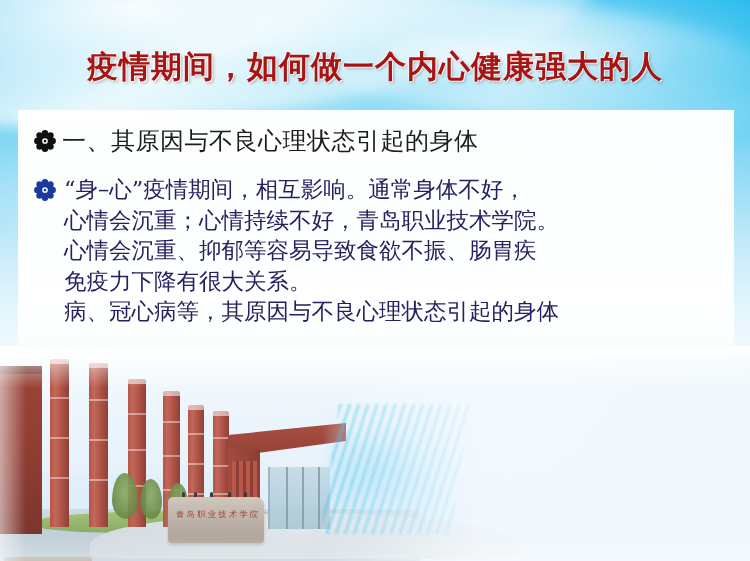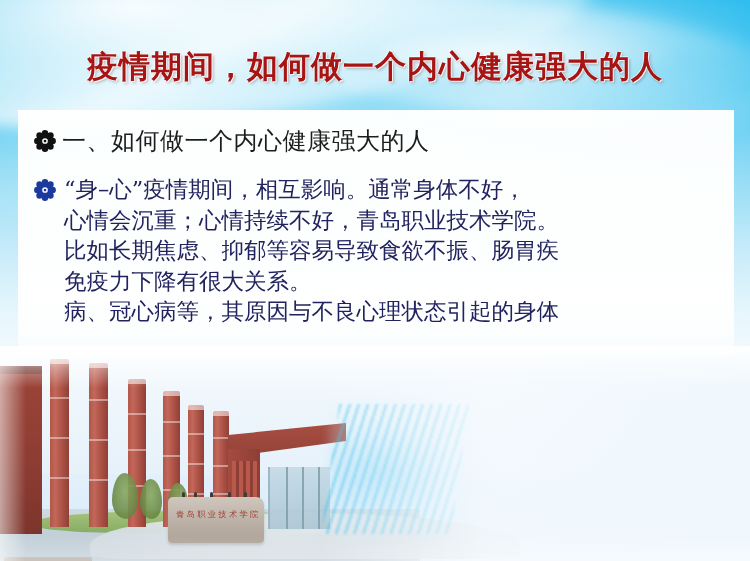--- a/index.html
+++ b/index.html
@@ -378,21 +378,21 @@
           <circle cx="3.6" cy="12" r="3.5"></circle>
           <circle cx="18" cy="6" r="3.5"></circle>
           <circle cx="18" cy="18" r="3.5"></circle>
           <circle cx="6" cy="18" r="3.5"></circle>
           <circle cx="6" cy="6" r="3.5"></circle>
           <circle cx="12" cy="12" r="7.2"></circle>
         </g>
         <circle cx="12" cy="12" r="3.1" fill="#ffffff"></circle>
         <circle cx="12" cy="12" r="1.5" fill="#111111"></circle>
       </svg>
-      <span class="heading-text">一、如何做一个内心健康强大的人</span>
+      <span class="heading-text">一、其原因与不良心理状态引起的身体</span>
     </div>
 
     <div class="body-row">
       <div class="body-icon-wrap">
         <svg class="flower-icon blue-spaced" viewBox="0 0 24 24">
           <g fill="#1b3a9e">
             <circle cx="12" cy="3.6" r="3.5"></circle>
             <circle cx="20.4" cy="12" r="3.5"></circle>
             <circle cx="12" cy="20.4" r="3.5"></circle>
             <circle cx="3.6" cy="12" r="3.5"></circle>
@@ -402,21 +402,21 @@
             <circle cx="6" cy="6" r="3.5"></circle>
             <circle cx="12" cy="12" r="7.2"></circle>
           </g>
           <circle cx="12" cy="12" r="3.1" fill="#ffffff"></circle>
           <circle cx="12" cy="12" r="1.5" fill="#1b3a9e"></circle>
         </svg>
       </div>
       <div class="body-text">
         <span class="body-line">“身–心”疫情期间，相互影响。通常身体不好，</span>
         <span class="body-line">心情会沉重；心情持续不好，青岛职业技术学院。</span>
-        <span class="body-line">比如长期焦虑、抑郁等容易导致食欲不振、肠胃疾</span>
+        <span class="body-line">心情会沉重、抑郁等容易导致食欲不振、肠胃疾</span>
         <span class="body-line">免疫力下降有很大关系。</span>
         <span class="body-line">病、冠心病等，其原因与不良心理状态引起的身体</span>
       </div>
     </div>
   </div>
 
   <div class="photo">
     <div class="photo-sky"></div>
     <div class="photo-ground"></div>
     <div class="photo-grass"></div>

